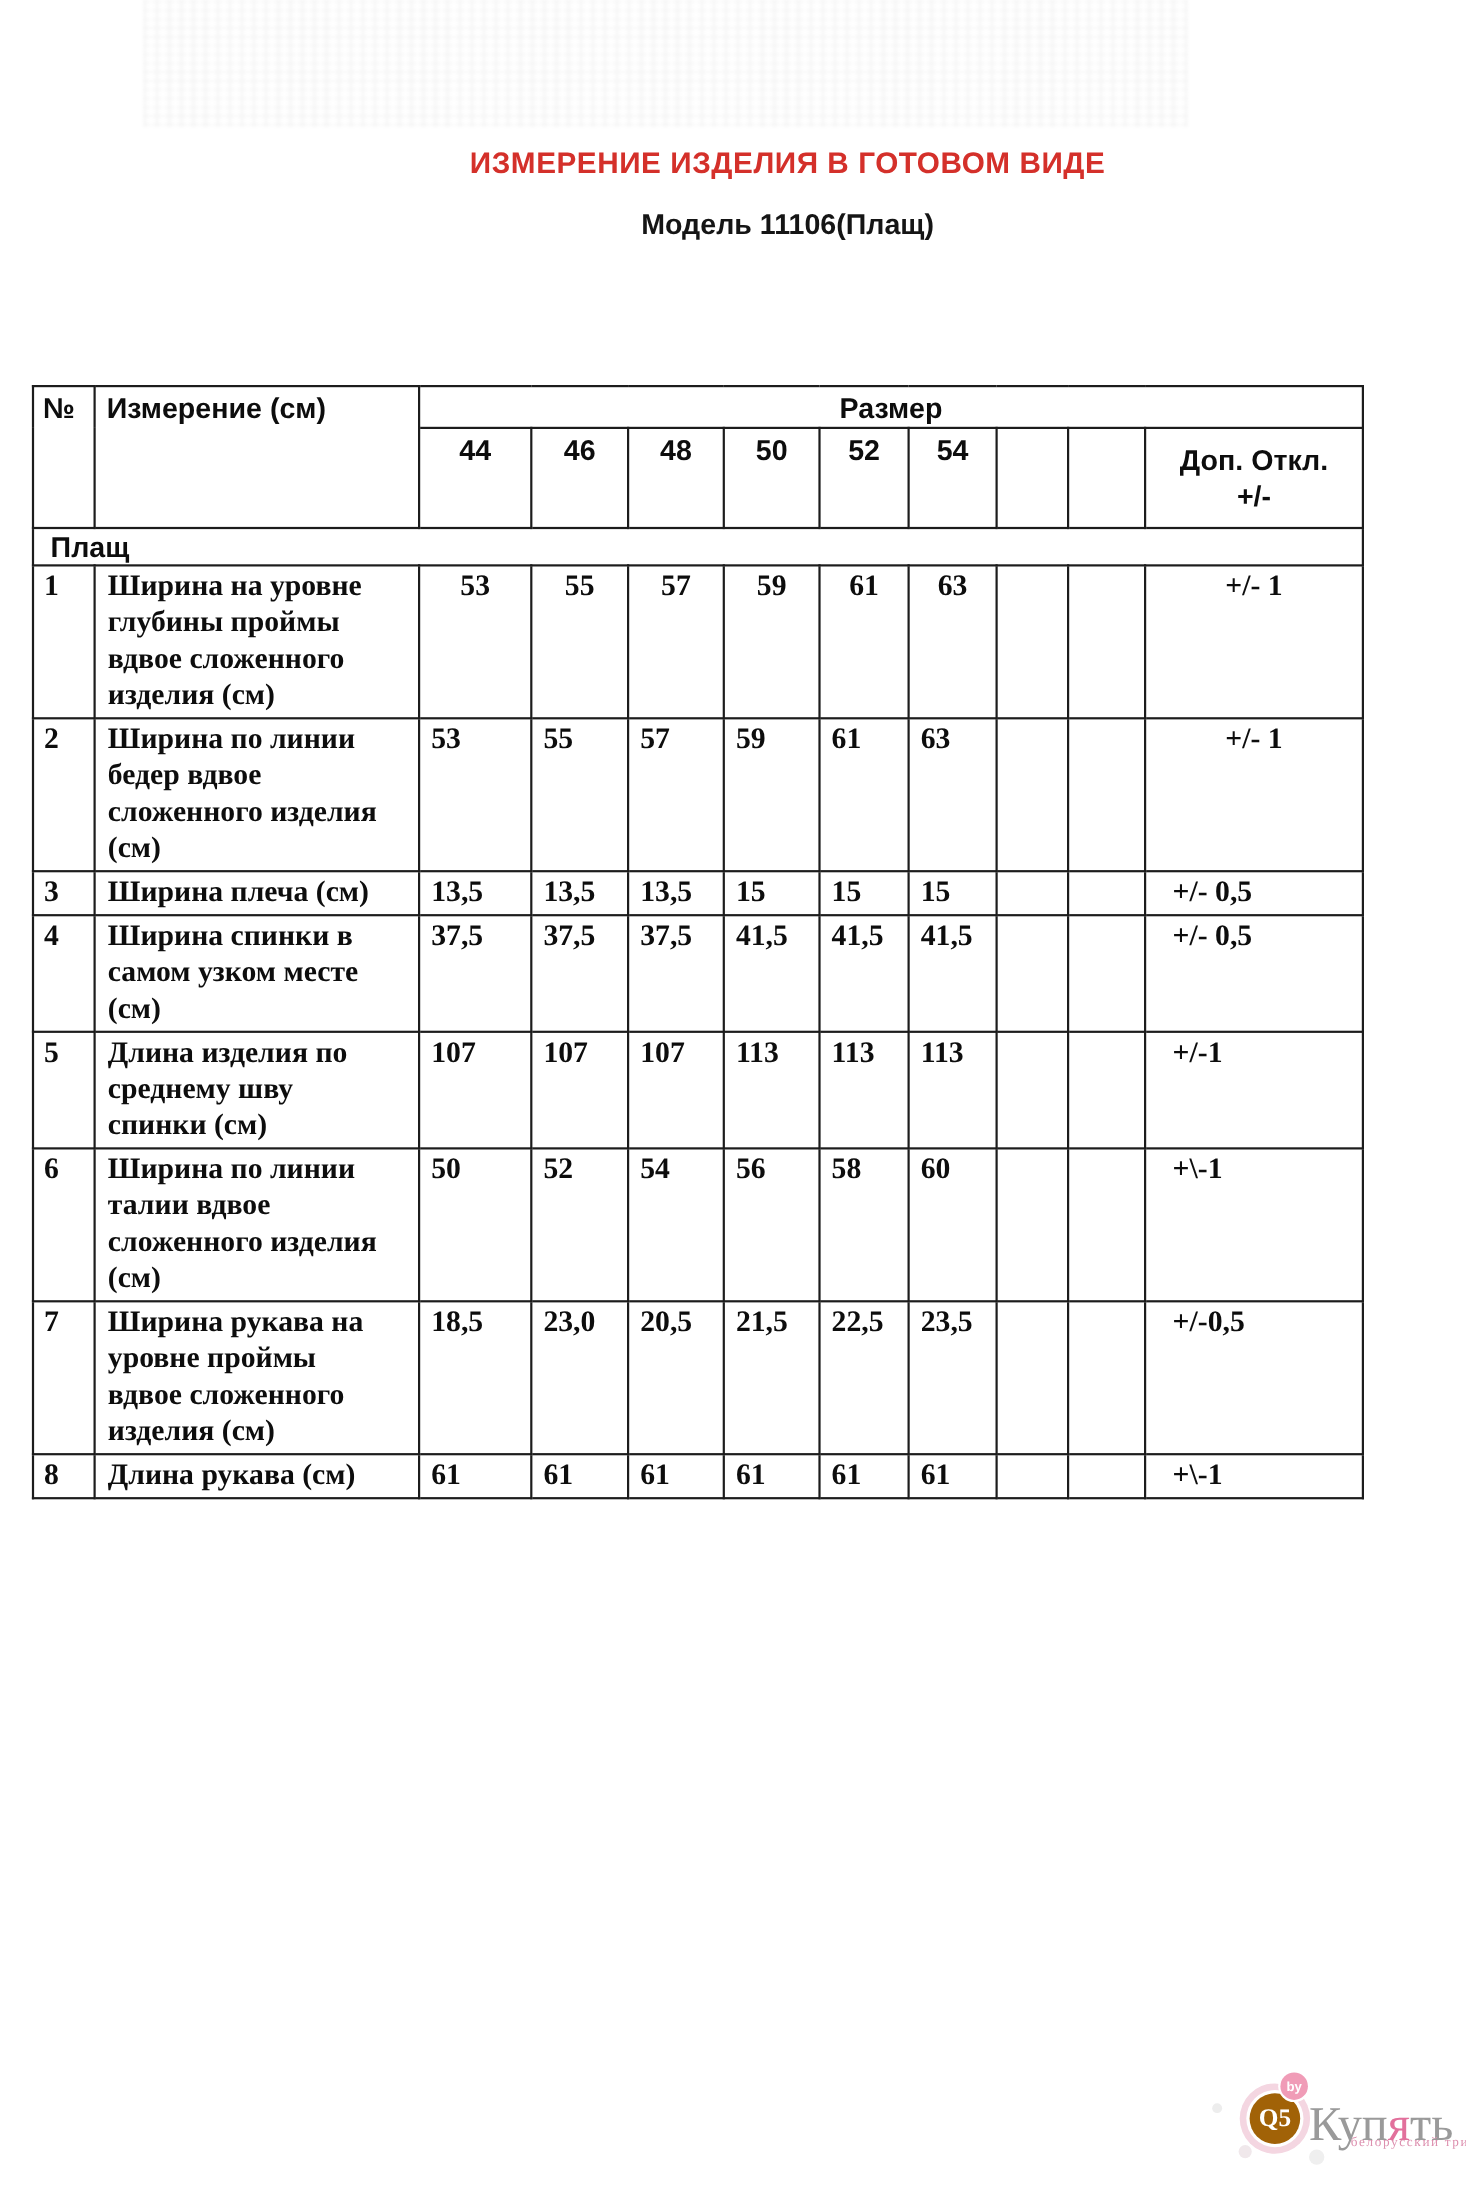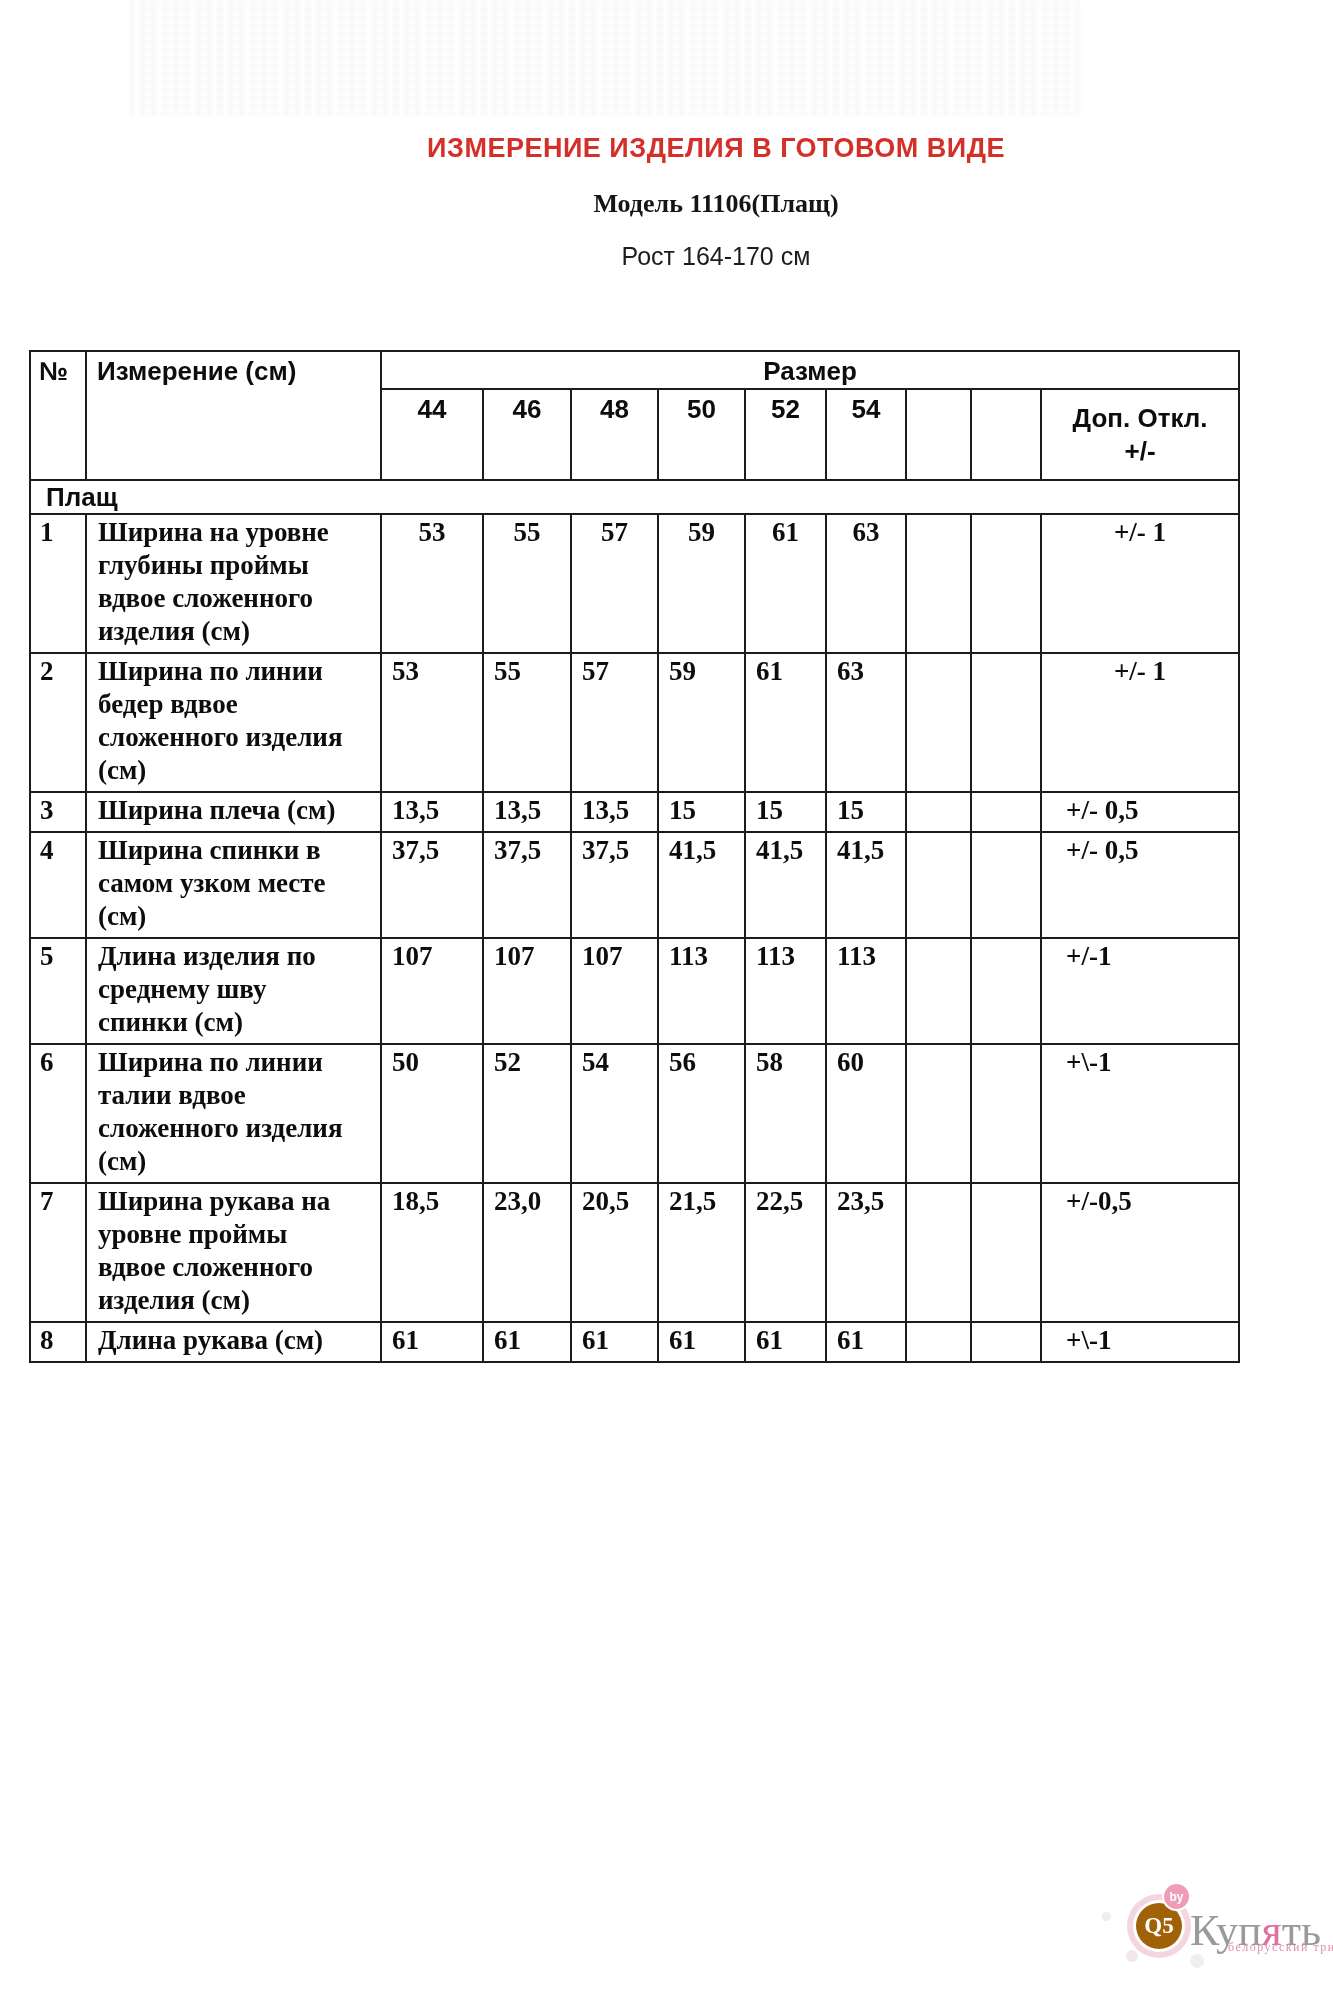--- a/index.html
+++ b/index.html
@@ -11,21 +11,21 @@
   .noise {
     position:absolute; left:130px; top:0; width:950px; height:115px;
     background:
       repeating-linear-gradient(90deg, rgba(110,110,110,.07) 0 4px, transparent 4px 11px),
       repeating-linear-gradient(0deg, rgba(110,110,110,.05) 0 3px, transparent 3px 8px);
     filter: blur(1.6px); opacity:.55;
   }
 
   .headings { position:absolute; left:99px; top:133px; width:1234px; text-align:center; }
   .doc-title { font-size:27px; font-weight:bold; color:#d4302a; letter-spacing:.5px; line-height:30px; }
-  .doc-subtitle { margin-top:26px; font-size:26px; font-weight:bold; color:#151515; line-height:30px;font-family:Liberation Serif, serif; }
+  .doc-subtitle { margin-top:26px; font-size:26px; font-weight:bold; color:#151515; line-height:30px; }
   .doc-height { margin-top:22px; font-size:25px; font-weight:normal; color:#1c1c1c; line-height:30px; }
 
   table.meas {
     position:absolute; left:29px; top:350px; width:1209px;
     border-collapse:collapse; table-layout:fixed;
   }
   table.meas td { border:2px solid #1c1c1c; vertical-align:top; overflow:hidden; }
 
   
   td.hs { font-family:"Liberation Sans", sans-serif; font-weight:bold; font-size:26px;
@@ -90,21 +90,20 @@
 </head>
 <body>
 
 <div class="page">
 
   <div class="noise"></div>
 
   <div class="headings">
     <div class="doc-title">ИЗМЕРЕНИЕ ИЗДЕЛИЯ В ГОТОВОМ ВИДЕ</div>
     <div class="doc-subtitle">Модель 11106(Плащ)</div>
-    <div class="doc-height">Рост 164-170 см</div>
   </div>
 
   <table class="meas">
     <colgroup>
       <col style="width:56px">
         <col style="width:295px">
       <col style="width:102px">
         <col style="width:88px">
         <col style="width:87px">
       <col style="width:87px">

